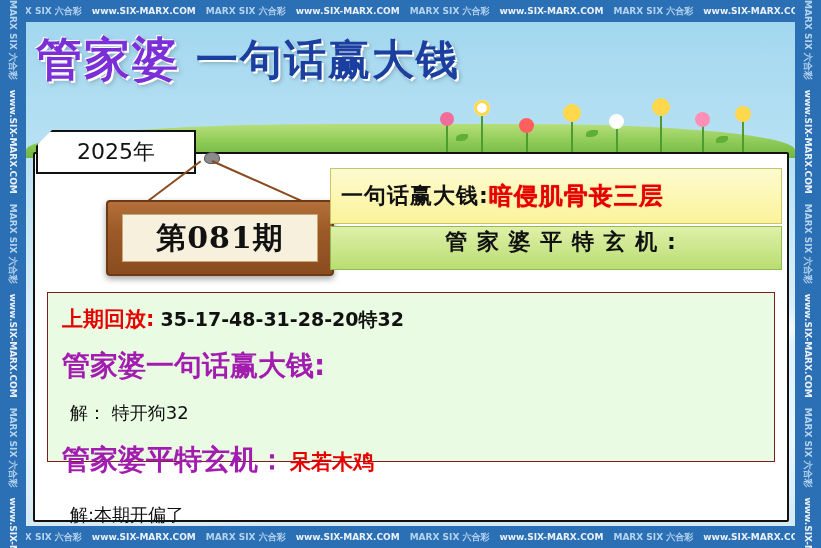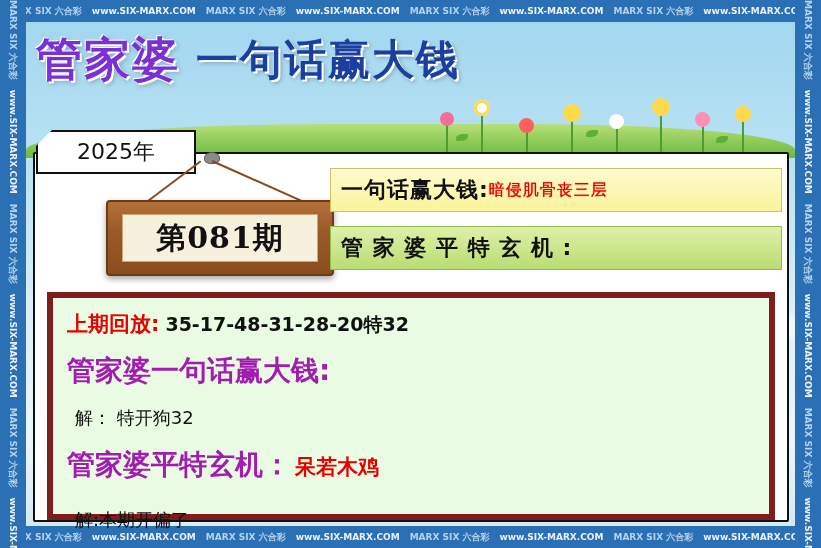--- a/index.html
+++ b/index.html
@@ -137,46 +137,46 @@
     display:flex; align-items:center; justify-content:center;
   }
   .issue-text {
     font-size:30px; font-weight:bold; color:#111;
     font-family:"DejaVu Serif", serif;
     letter-spacing:1px;
   }
 
   
   .row-yellow {
-    position:absolute; left:330px; top:168px; width:452px; height:44px;
+    position:absolute; left:330px; top:168px; width:452px; height:56px;
     background: linear-gradient(180deg,#fdfbcf 0%, #fbf39a 100%);
     border:1px solid #c9c36a;
     display:flex; align-items:center; padding-left:10px;
   }
   .row-green {
     position:absolute; left:330px; top:226px; width:452px; height:44px;
     background: linear-gradient(180deg,#dff0a8 0%, #b9dd72 100%);
     border:1px solid #8fbc4e;
-    display:flex; align-items:center; padding-left:10px;
+    display:flex; align-items:center; padding-left:10px;flex-direction:column;
   }
   .lbl-dark {
     font-size:22px; color:#111; font-weight:bold;
     font-family:"DejaVu Sans", sans-serif; letter-spacing:1px;
   }
   .lbl-red {
-    font-size:16px; color:#e60000; font-weight:normal;
+    font-size:24px; color:#e60000; font-weight:bold;
     font-family:"DejaVu Sans", sans-serif; letter-spacing:1px;
     text-shadow: 0 0 1px #e60000;
   }
 
   
   .lower {
-    position:absolute; left:47px; top:292px; width:728px; height:228px;
+    position:absolute; left:47px; top:292px; width:728px; height:170px;
     background:#eafbe3;
-    border:6px solid #7f1d1d;
+    border:1px solid #7f1d1d;
     padding:10px 14px;
   }
   .line { display:flex; align-items:baseline; }
   .l1 { margin-top:2px; }
   .t-black { color:#111; font-size:18px; font-family:"DejaVu Sans", sans-serif; }
   .t-black-b { color:#111; font-size:19px; font-weight:bold; font-family:"DejaVu Sans", sans-serif; }
   .t-red-lg { color:#e60000; font-weight:bold; font-size:21px; font-family:"DejaVu Sans", sans-serif; }
   .t-blue-lg { color:#a21caf; font-weight:bold; font-size:28px; font-family:"DejaVu Sans", sans-serif; }
   .sp { margin-top:14px; }
   .sp2 { margin-top:16px; }

